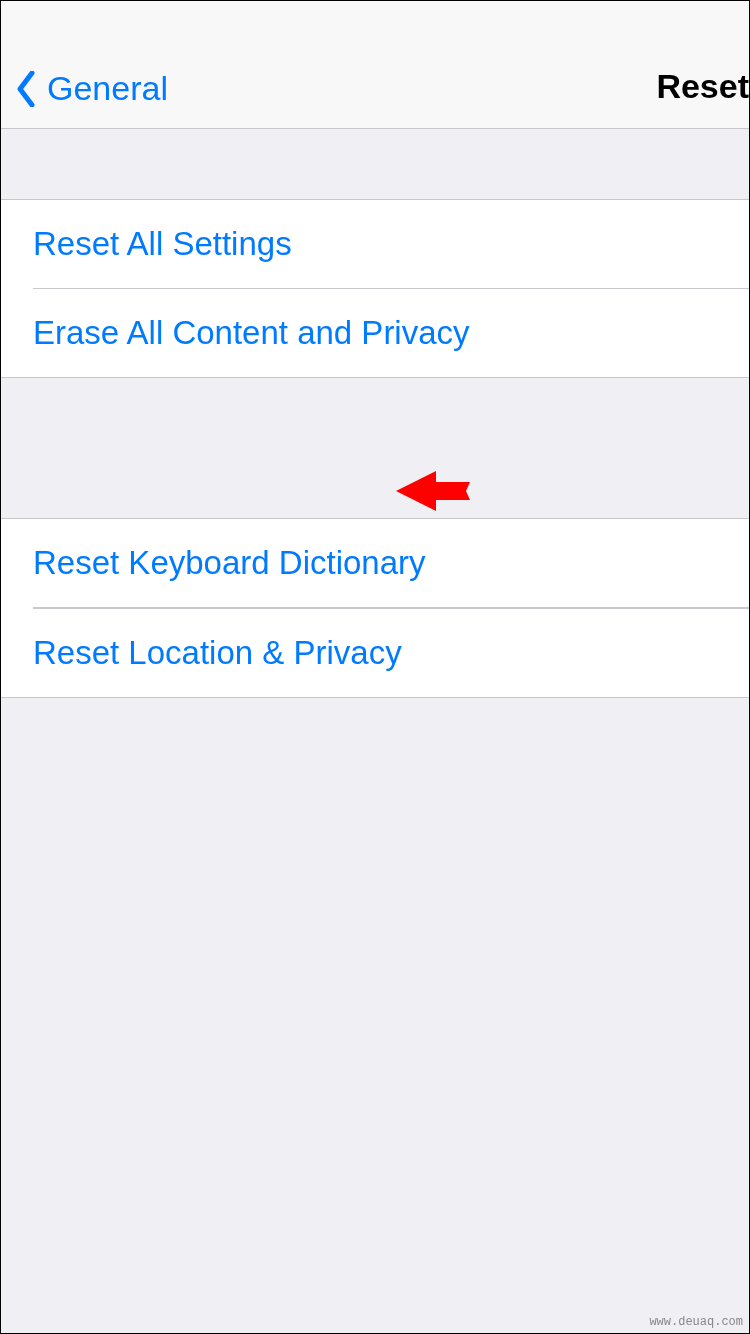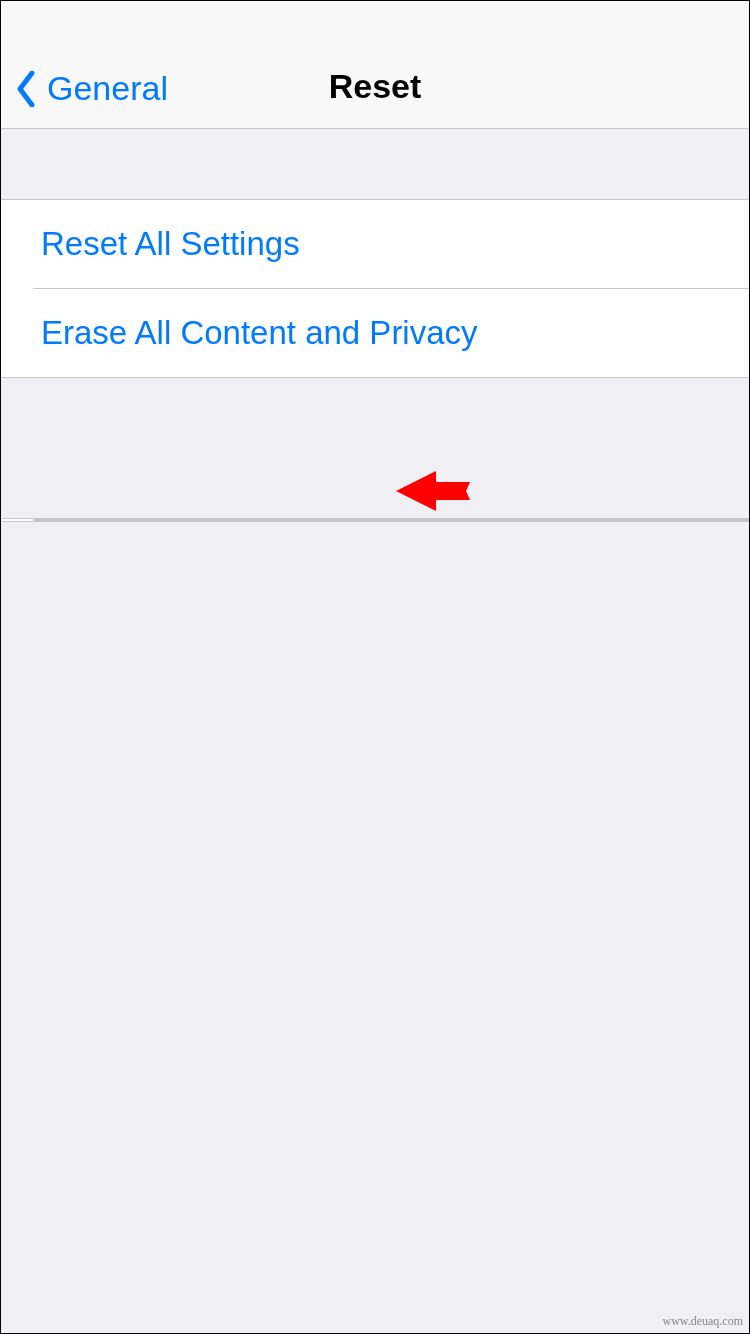--- a/index.html
+++ b/index.html
@@ -41,39 +41,39 @@
       width: 22px;
       height: 38px;
       margin-right: 10px;
       display:flex; align-items:center; justify-content:center;
     }
     .back-chevron svg { display:block; }
     .nav-title {
       position: absolute;
       left: 0; right: 0;
       bottom: 22px;
-      text-align: center;
+      text-align: right;
       font-size: 34px;
       font-weight: 600;
       color: #000;
       pointer-events: none;
       margin-top: 24px;
     }
     .spacer-small { height: 70px; }
     .spacer-med   { height: 70px; }
     .group {
       background: #fff;
       border-top: 1px solid #c7c7cc;
       border-bottom: 1px solid #c7c7cc;
     }
     .row {
       height: 88px;
       display: flex;
       align-items: center;
-      padding-left: 40px;
+      padding-left: 32px;
       font-size: 33px;
       color: #007aff;
       background: #fff;
       position: relative;
     }
     .row-sep {
       margin-left: 32px;
       height: 1px;
       background: #c7c7cc;
     }
@@ -84,21 +84,21 @@
       width: 75px;
       height: 48px;
       pointer-events: none;
     }
     .watermark {
       position: absolute;
       right: 6px;
       bottom: 4px;
       font-size: 12px;
       color: #888;
-      font-family: Liberation Serif, serif;
+      font-family: Liberation Mono, monospace;
     }
   </style>
 </head>
 <body>
 
 <div class="screen">
 
   <div class="navbar">
     <div class="back-btn">
       <span class="back-chevron">
@@ -122,22 +122,28 @@
       <span>Erase All Content and Privacy</span>
     </div>
   </div>
 
   <div class="spacer-med"></div>
 
 
   <div class="spacer-med"></div>
 
   <div class="group">
+    <div class="row">
+      <span>Reset Keyboard Dictionary</span>
+    </div>
     <div class="row-sep"></div>
     <div class="row-sep"></div>
+    <div class="row">
+      <span>Reset Location &amp; Privacy</span>
+    </div>
   </div>
 
   <div class="annotation-arrow">
     <svg width="78" height="50" viewBox="0 0 78 50">
       <polygon points="0,25 40,5 40,16 74,16 70,25 74,34 40,34 40,45" fill="#ff0000"></polygon>
     </svg>
   </div>
 
   <div class="watermark">www.deuaq.com</div>
 

